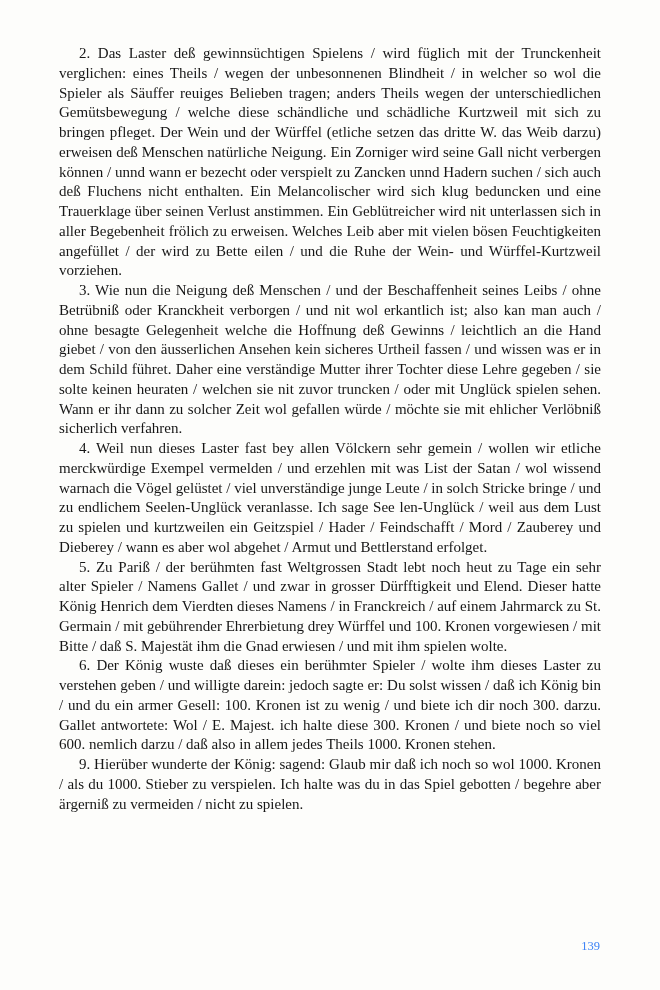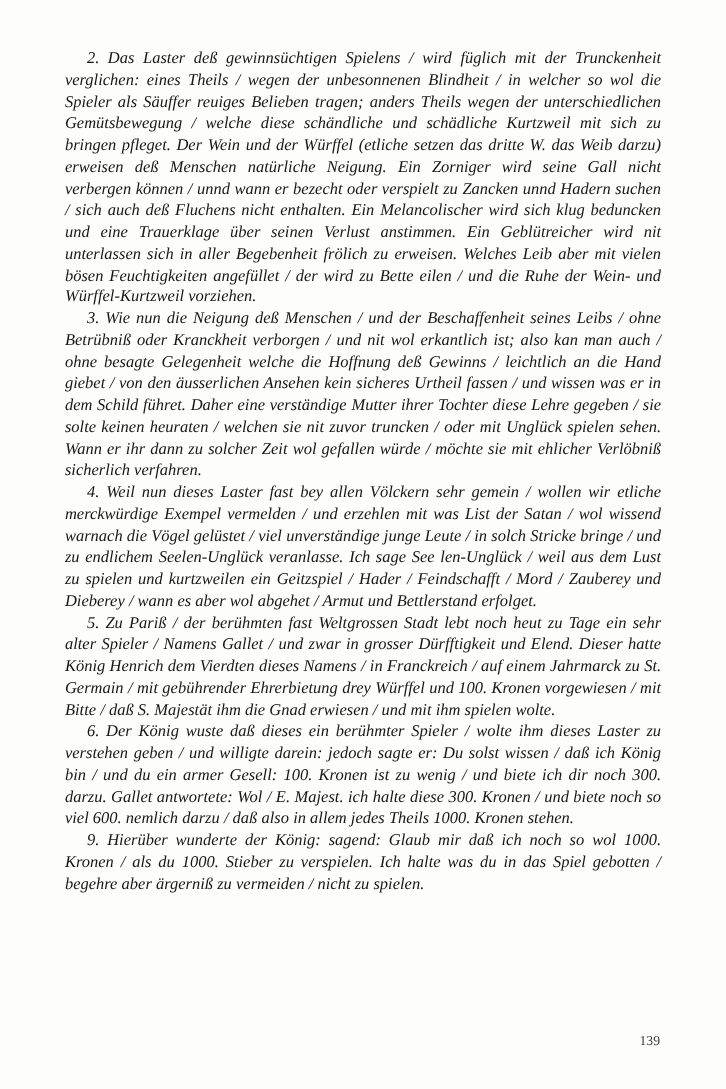--- a/index.html
+++ b/index.html
@@ -17,33 +17,32 @@
     width: 660px;
     height: 990px;
     padding: 44px 59px 0 59px;
     background: #fdfdfb;
   }
   .text-block {
     font-size: 15px;
     line-height: 19.75px;
     text-align: justify;
     text-justify: inter-word;
-    font-style: italic;
   }
   .text-block p {
     margin: 0;
     padding: 0;
     text-indent: 20px;
   }
   .page-number {
     position: absolute;
     right: 60px;
     bottom: 36px;
     font-size: 12.5px;
-    color: #404040;
+    color: #3b82f6;
   }
 </style>
 </head>
 <body>
 
 <div class="page">
   <div class="text-block">
     <p>2. Das Laster deß gewinnsüchtigen Spielens / wird füglich mit der Trunckenheit verglichen: eines Theils / wegen der unbesonnenen Blindheit / in welcher so wol die Spieler als Säuffer reuiges Belieben tragen; anders Theils wegen der unterschiedlichen Gemütsbewegung / welche diese schändliche und schädliche Kurtzweil mit sich zu bringen pfleget. Der Wein und der Würffel (etliche setzen das dritte W. das Weib darzu) erweisen deß Menschen natürliche Neigung. Ein Zorniger wird seine Gall nicht verbergen können / unnd wann er bezecht oder verspielt zu Zancken unnd Hadern suchen / sich auch deß Fluchens nicht enthalten. Ein Melancolischer wird sich klug beduncken und eine Trauerklage über seinen Verlust anstimmen. Ein Geblütreicher wird nit unterlassen sich in aller Begebenheit frölich zu erweisen. Welches Leib aber mit vielen bösen Feuchtigkeiten angefüllet / der wird zu Bette eilen / und die Ruhe der Wein- und Würffel-Kurtzweil vorziehen.</p>
     <p>3. Wie nun die Neigung deß Menschen / und der Beschaffenheit seines Leibs / ohne Betrübniß oder Kranckheit verborgen / und nit wol erkantlich ist; also kan man auch / ohne besagte Gelegenheit welche die Hoffnung deß Gewinns / leichtlich an die Hand giebet / von den äusserlichen Ansehen kein sicheres Urtheil fassen / und wissen was er in dem Schild führet. Daher eine verständige Mutter ihrer Tochter diese Lehre gegeben / sie solte keinen heuraten / welchen sie nit zuvor truncken / oder mit Unglück spielen sehen. Wann er ihr dann zu solcher Zeit wol gefallen würde / möchte sie mit ehlicher Verlöbniß sicherlich verfahren.</p>
     <p>4. Weil nun dieses Laster fast bey allen Völckern sehr gemein / wollen wir etliche merckwürdige Exempel vermelden / und erzehlen mit was List der Satan / wol wissend warnach die Vögel gelüstet / viel unverständige junge Leute / in solch Stricke bringe / und zu endlichem Seelen-Unglück veranlasse. Ich sage See len-Unglück / weil aus dem Lust zu spielen und kurtzweilen ein Geitzspiel / Hader / Feindschafft / Mord / Zauberey und Dieberey / wann es aber wol abgehet / Armut und Bettlerstand erfolget.</p>

